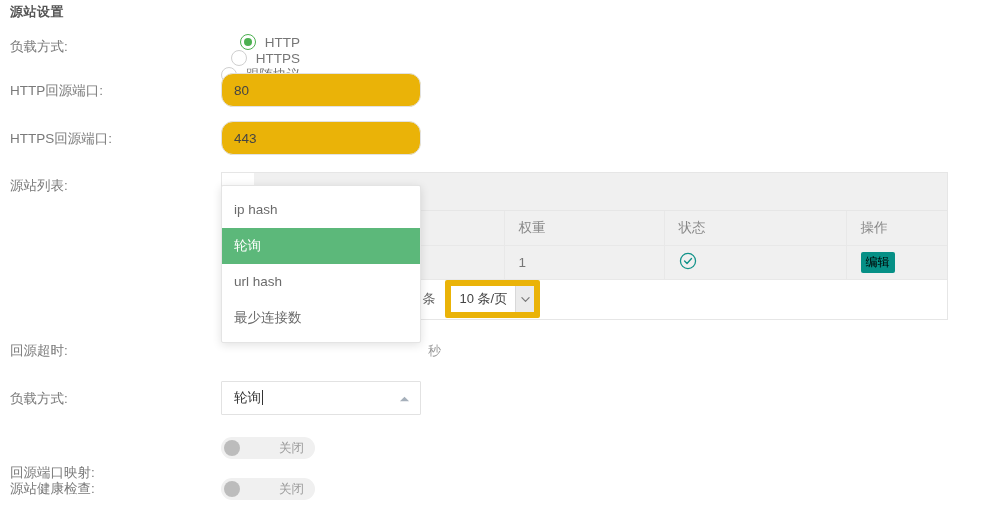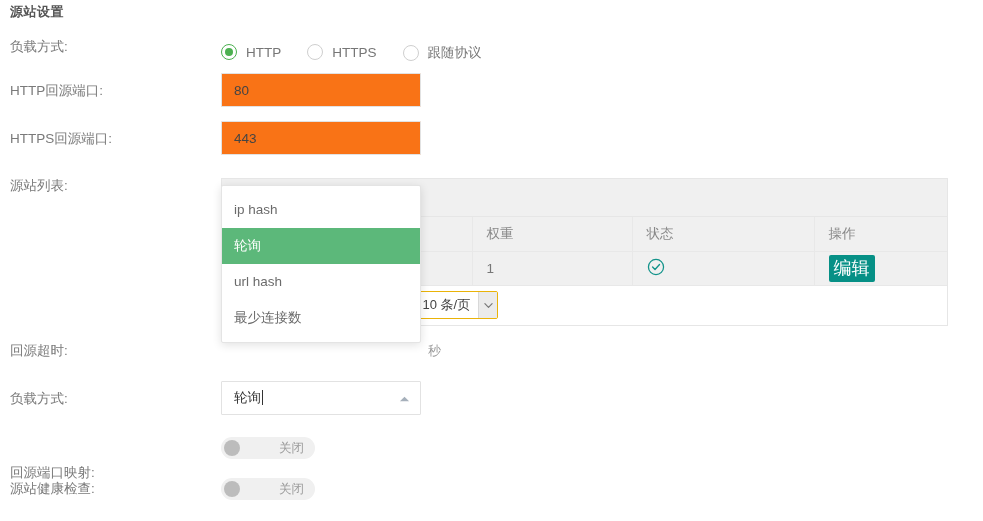--- a/index.html
+++ b/index.html
@@ -40,23 +40,24 @@
     white-space: nowrap;
   }
   .field {
     position: absolute;
     left: 221px;
   }
   
   .radio-group {
     position: absolute;
     left: 221px;
-    top: 44px;
-    display: flex;
-    align-items: flex-start;
+    top: 34px;
+    display: flex;
+    align-items: flex-end;
+    flex-direction: column;
   }
   .radio-item {
     display: flex;
     align-items: center;
     margin-right: 26px;
     cursor: pointer;
   }
   .radio-mark {
     width: 16px;
     height: 16px;
@@ -88,37 +89,38 @@
     font-size: 13.5px;
     color: #767676;
     white-space: nowrap;
   }
   
   .text-input {
     width: 200px;
     height: 34px;
     box-sizing: border-box;
     border: 1px solid #e2e2e2;
-    background: #f97316;
+    background: #eab308;
     padding: 0 12px;
     font-family: "Liberation Sans", "DejaVu Sans", sans-serif;
     font-size: 13.5px;
     color: #444;
     outline: none;
-    border-radius: 1px;
+    border-radius: 12px;
   }
   
   .table-wrap {
     position: absolute;
     left: 221px;
-    top: 178px;
+    top: 172px;
     width: 727px;
     border: 1px solid #e6e6e6;
     box-sizing: border-box;
     background: #ffffff;
+    padding-left: 32px;
   }
   .table-toolbar {
     height: 38px;
     background: #f0f0f0;
     border-bottom: 1px solid #e6e6e6;
     box-sizing: border-box;
   }
   table.origin-table {
     width: 100%;
     border-collapse: collapse;
@@ -145,22 +147,22 @@
   table.origin-table th:last-child,
   table.origin-table td:last-child { border-right: none; }
   .col-a { width: 250px; }
   .col-b { width: 160px; }
   .col-c { width: 182px; }
   .col-d { width: auto; }
   .check-icon { display: inline-block; vertical-align: middle; }
   .edit-badge {
     display: inline-block;
     background: #069086;
-    color: #ffffff;
-    font-size: 18px;
+    color: #000000;
+    font-size: 12px;
     line-height: 1;
     padding: 4px 5px 5px 5px;
     border-radius: 2px;
     cursor: pointer;
     white-space: nowrap;
   }
   .pagination-bar {
     height: 39px;
     background: #ffffff;
     display: flex;
@@ -193,21 +195,21 @@
     font-family: "Liberation Sans", "DejaVu Sans", sans-serif;
     font-size: 13px;
     color: #333;
     font-weight: bold;
     cursor: pointer;
     border-radius: 2px;
     padding: 0 8px;
   }
   .pg-select {
     height: 26px;
-    border: 1px solid #eab308;
+    border: 6px solid #eab308;
     background: #ffffff;
     display: flex;
     align-items: center;
     font-size: 13px;
     color: #444;
     border-radius: 2px;
     cursor: pointer;
     overflow: hidden;
   }
   .pg-select .pg-sel-val { padding: 0 8px; white-space: nowrap; }

